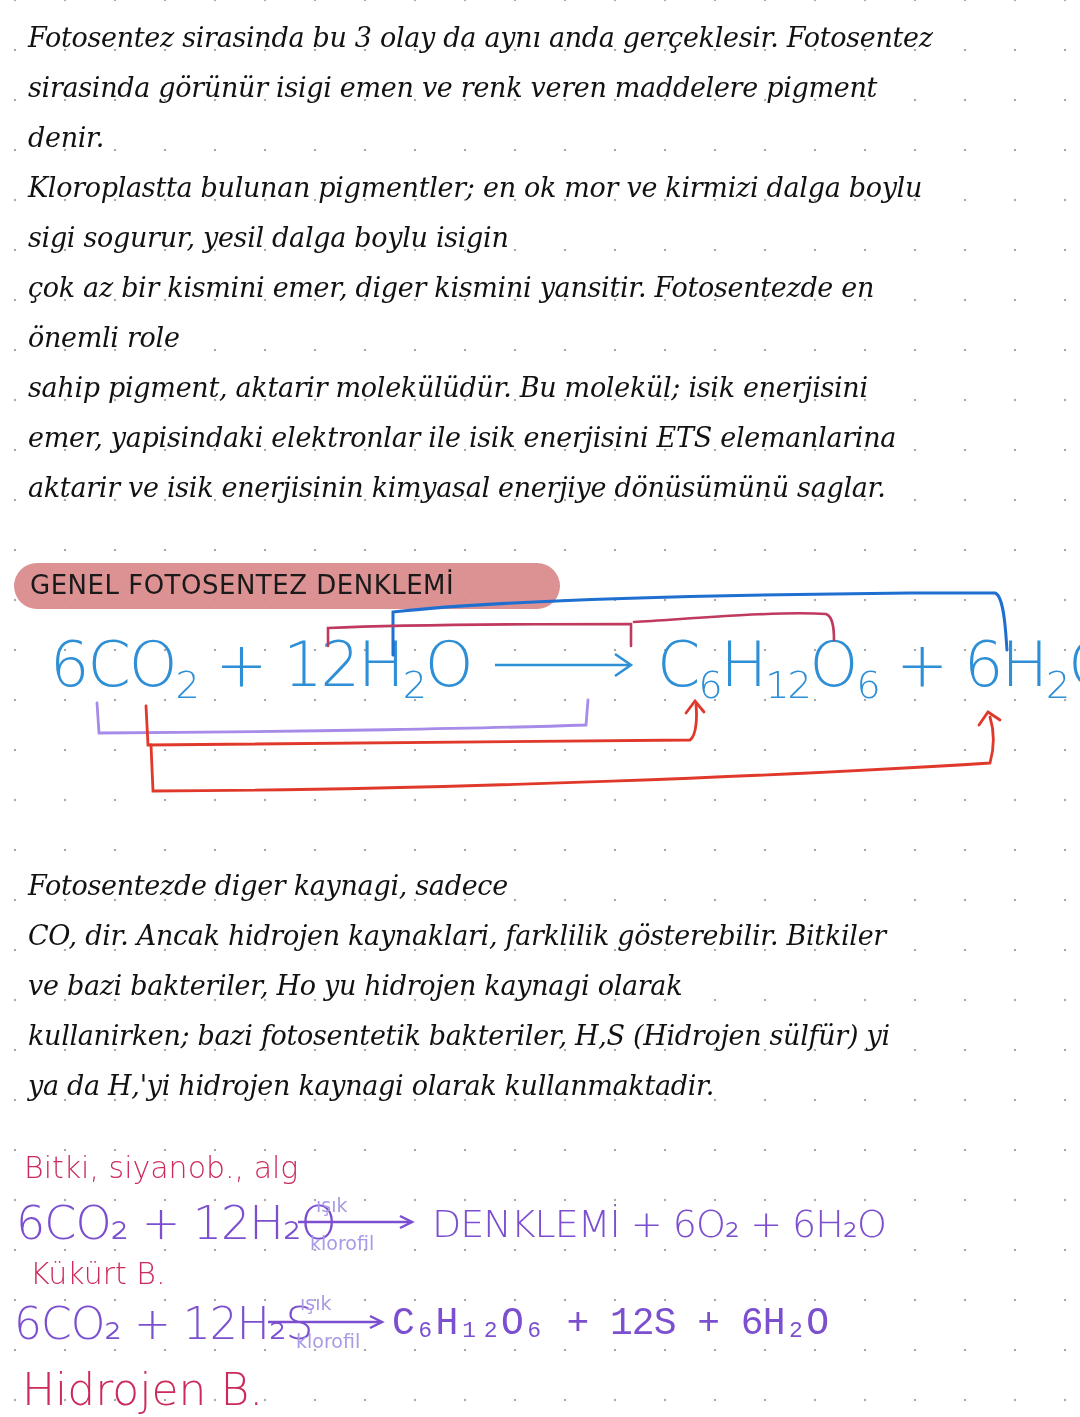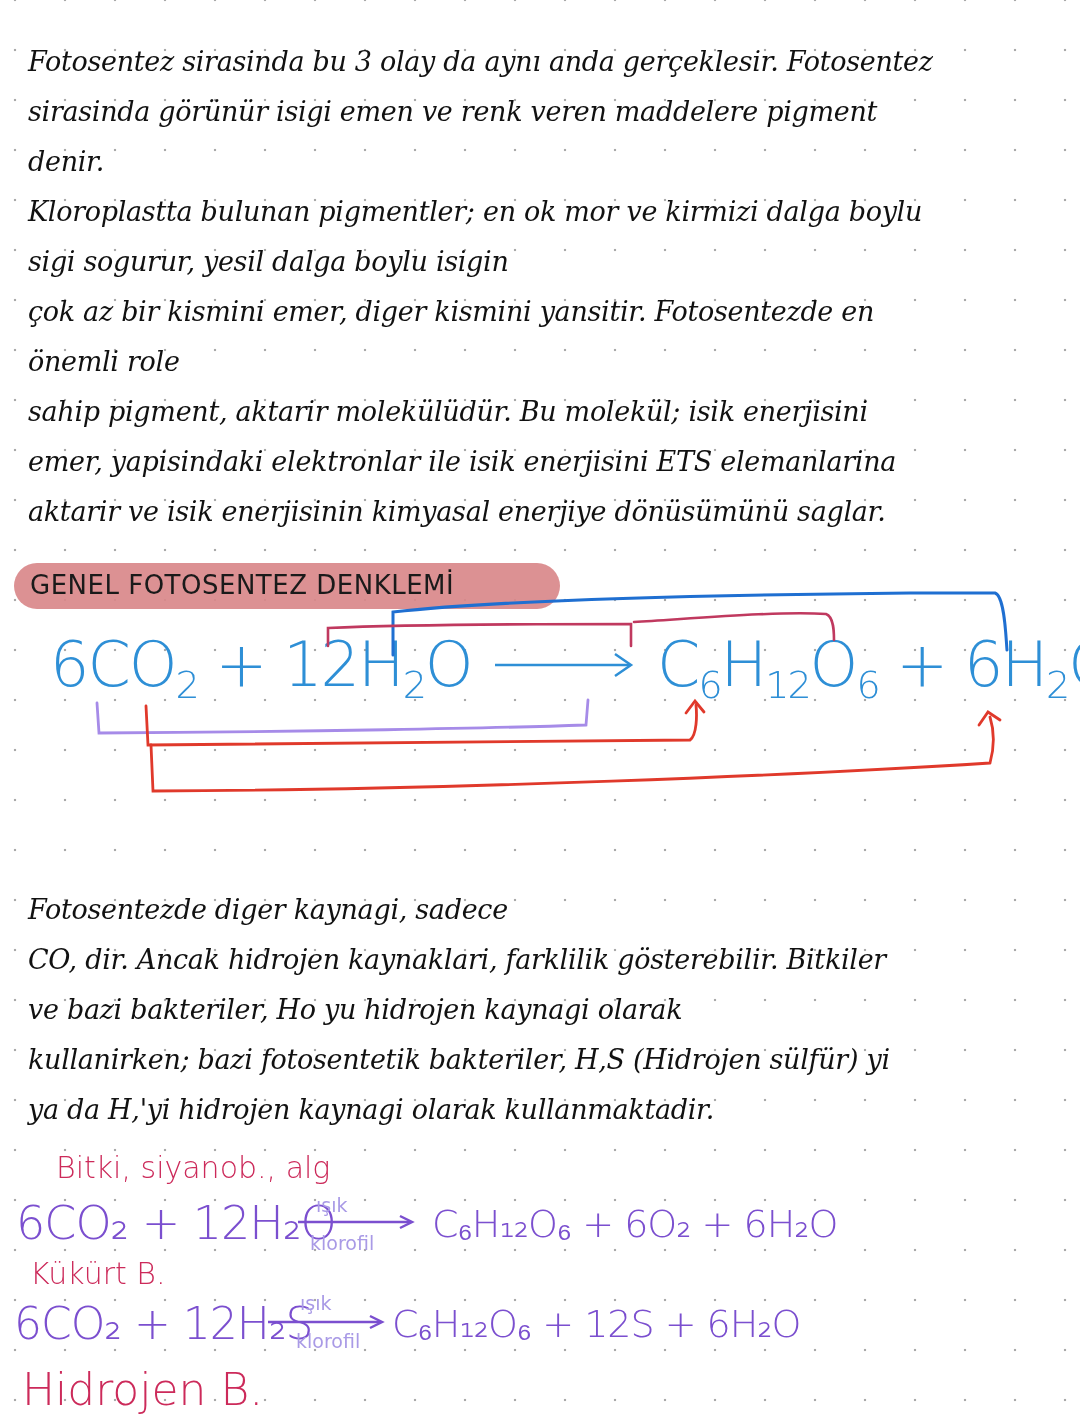--- a/index.html
+++ b/index.html
@@ -9,21 +9,20 @@
     background-image: radial-gradient(circle, #a9a9a9 1.3px, transparent 1.6px);
     background-size: 50px 50px;
     background-position: -10px -25px;
     font-family: "DejaVu Sans", sans-serif;
   }
   .hw {
     position: absolute; left: 28px; color: #111;
     font-family: "DejaVu Serif", serif; font-style: italic;
     font-size: 27px; letter-spacing: -0.3px; white-space: nowrap;
     transform-origin: left center;
-    margin-top: 24px;
   }
   .heading-bg {
     position: absolute; left: 14px; top: 563px; width: 546px; height: 46px;
     background: #d9888a; border-radius: 24px; opacity: 0.92;
   }
   .heading-text {
     position: absolute; left: 30px; top: 570px; font-size: 26px; color: #1a1a1a;
     font-family: "DejaVu Sans", sans-serif; letter-spacing: 0.5px;
   }
   .eq-main {
@@ -91,31 +90,31 @@
 </svg>
 
 <div>
   <div class="hw" style="top:870px">Fotosentezde diger kaynagi, sadece</div>
   <div class="hw" style="top:920px">CO, dir. Ancak hidrojen kaynaklari, farklilik gösterebilir. Bitkiler</div>
   <div class="hw" style="top:970px">ve bazi bakteriler, Ho yu hidrojen kaynagi olarak</div>
   <div class="hw" style="top:1020px">kullanirken; bazi fotosentetik bakteriler, H,S (Hidrojen sülfür) yi</div>
   <div class="hw" style="top:1070px">ya da H,'yi hidrojen kaynagi olarak kullanmaktadir.</div>
 </div>
 
-<div class="note-pink" style="left:24px;top:1150px;margin-left:32px;">Bitki, siyanob., alg</div>
+<div class="note-pink" style="left:24px;top:1150px;">Bitki, siyanob., alg</div>
 <div class="eq-purple" style="left:16px;top:1196px;font-size:46px;">6CO₂ + 12H₂O</div>
 <div class="cond" style="left:316px;top:1194px;">ışık</div>
 <svg class="overlay" width="1080" height="1417">
   <line x1="298" y1="1222" x2="410" y2="1222" stroke="#7b4fcf" stroke-width="2.5"></line>
   <polyline points="400,1216 412,1222 400,1228" fill="none" stroke="#7b4fcf" stroke-width="2.5"></polyline>
   <line x1="268" y1="1322" x2="380" y2="1322" stroke="#7b4fcf" stroke-width="2.5"></line>
   <polyline points="370,1316 382,1322 370,1328" fill="none" stroke="#7b4fcf" stroke-width="2.5"></polyline>
 </svg>
 <div class="cond" style="left:310px;top:1232px;">klorofil</div>
-<div class="eq-purple" style="left:432px;top:1202px;font-size:38px;">C₆H₁₂O₆ + 6O₂ + 6H₂O</div>
+<div class="eq-purple" style="left:432px;top:1202px;font-size:38px;">DENKLEMİ + 6O₂ + 6H₂O</div>
 
 <div class="note-pink" style="left:30px;top:1256px;">Kükürt B.</div>
 <div class="eq-purple" style="left:14px;top:1298px;font-size:44px;text-align:right;">6CO₂ + 12H₂S</div>
 <div class="cond" style="left:300px;top:1292px;">ışık</div>
 <div class="cond" style="left:296px;top:1330px;">klorofil</div>
-<div class="eq-purple" style="left:392px;top:1302px;font-size:38px;">C₆H₁₂O₆ + 12S + 6H₂O</div>
+<div class="eq-purple" style="left:392px;top:1302px;font-size:38px;font-family:Liberation Mono, monospace;">C₆H₁₂O₆ + 12S + 6H₂O</div>
 
 <div class="note-pink" style="left:22px;top:1364px;font-size:44px;">Hidrojen B.</div>
 
 </body></html>

